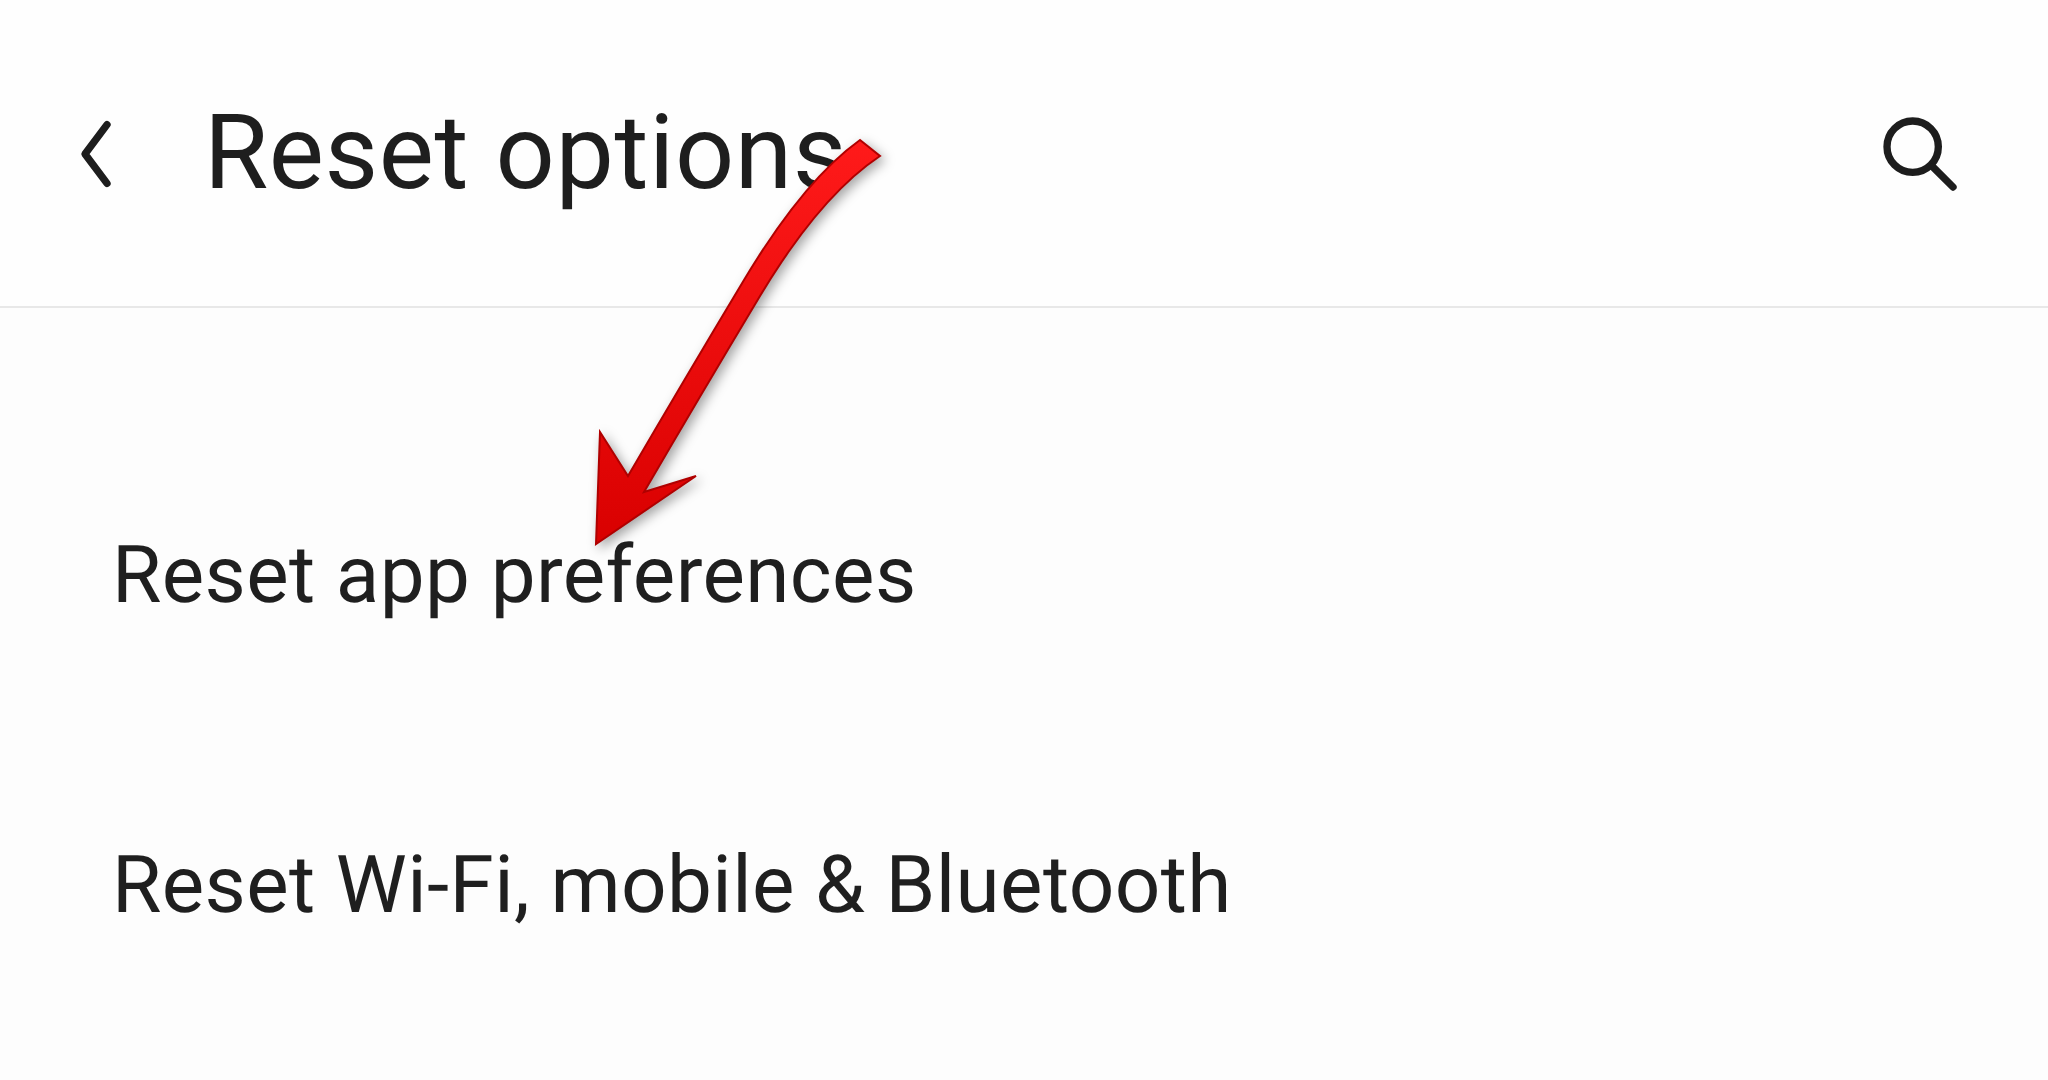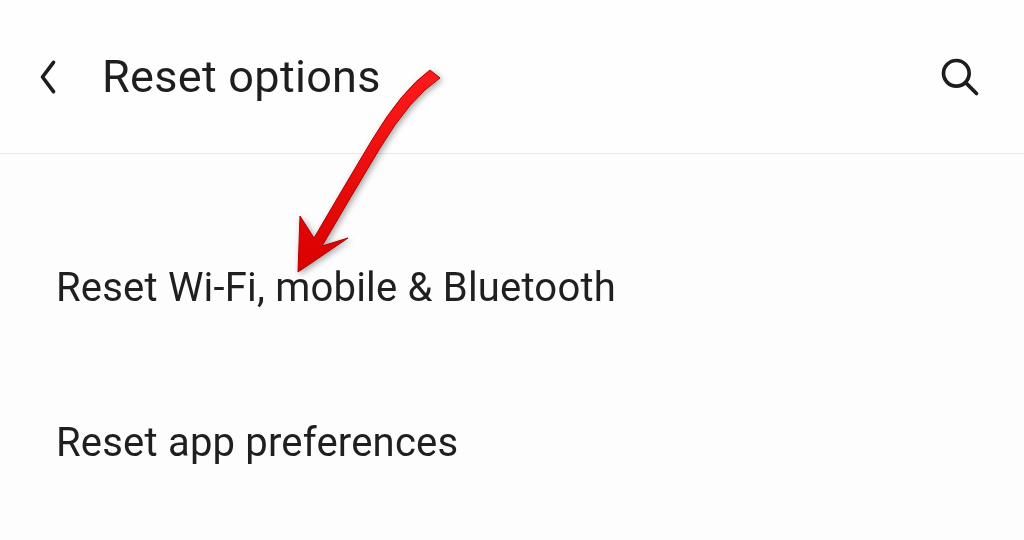--- a/index.html
+++ b/index.html
@@ -30,21 +30,21 @@
       align-items: center;
       justify-content: center;
       cursor: pointer;
       margin-right: 42px;
     }
     .back-icon svg {
       width: 22px;
       height: 40px;
     }
     .title {
-      font-size: 45px;
+      font-size: 52px;
       font-weight: 400;
       letter-spacing: 0.3px;
       color: #1e1e1e;
       flex: 1;
     }
     .search-icon {
       width: 48px;
       height: 48px;
       display: flex;
       align-items: center;
@@ -93,22 +93,22 @@
   <div class="title">Reset options</div>
   <div class="search-icon">
     <svg viewBox="0 0 48 48" fill="none" stroke="#1d1d1d" stroke-width="4" stroke-linecap="round">
       <circle cx="20" cy="20" r="14"></circle>
       <line x1="31" y1="31" x2="42" y2="42"></line>
     </svg>
   </div>
 </div>
 
 <div class="content">
+  <div class="option">Reset app preferences</div>
   <div class="option">Reset Wi-Fi, mobile &amp; Bluetooth</div>
-  <div class="option">Reset app preferences</div>
 </div>
 
 <div class="arrow-annotation">
   <svg viewBox="0 0 200 220">
     <defs>
       <linearGradient id="arrowGrad" x1="0%" y1="0%" x2="0%" y2="100%">
         <stop offset="0%" stop-color="#ff1a1a"></stop>
         <stop offset="100%" stop-color="#d90000"></stop>
       </linearGradient>
     </defs>

